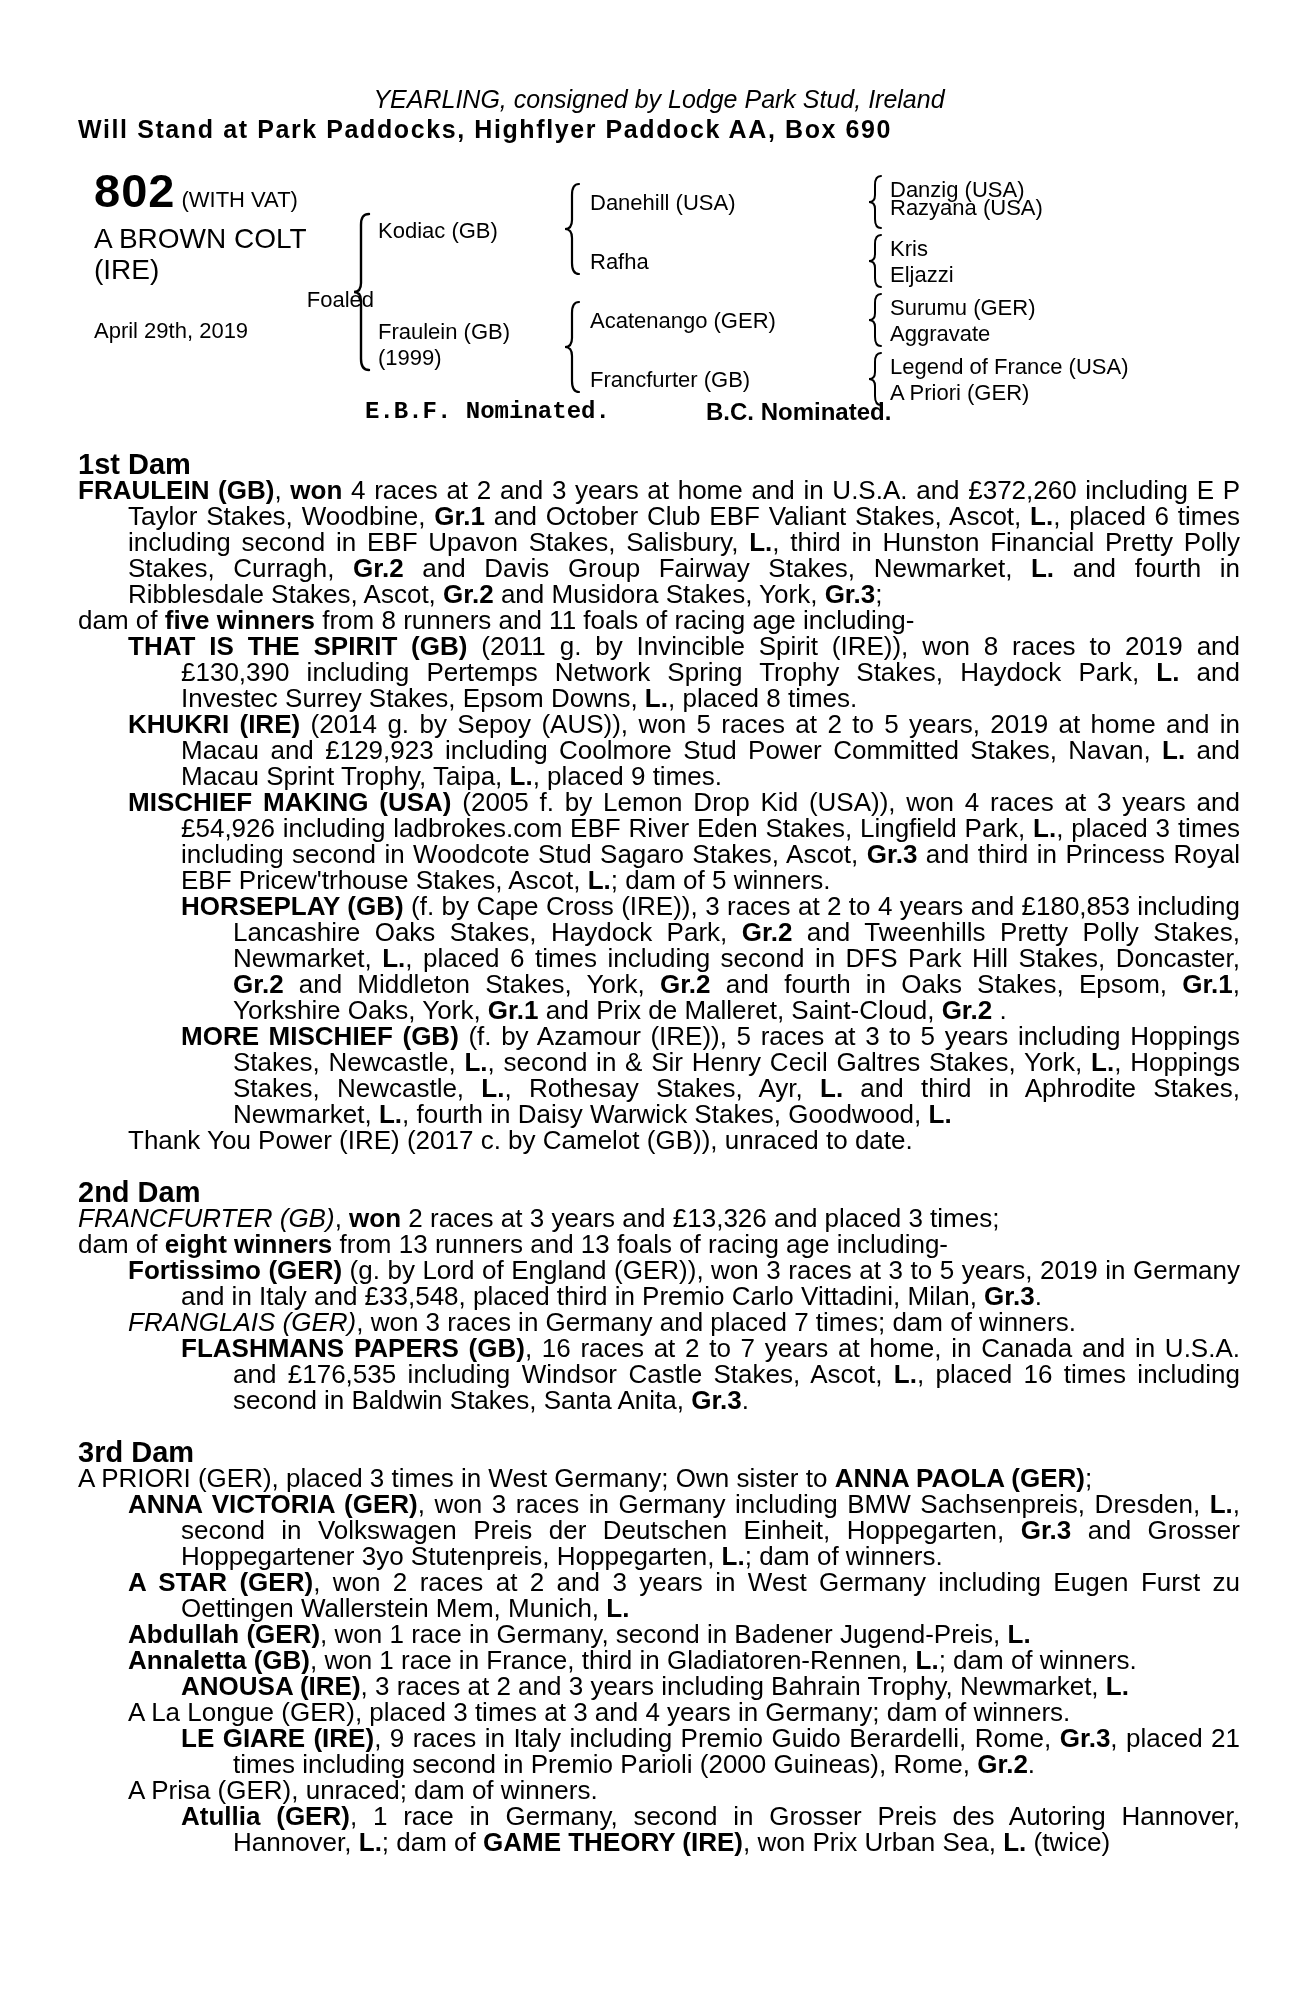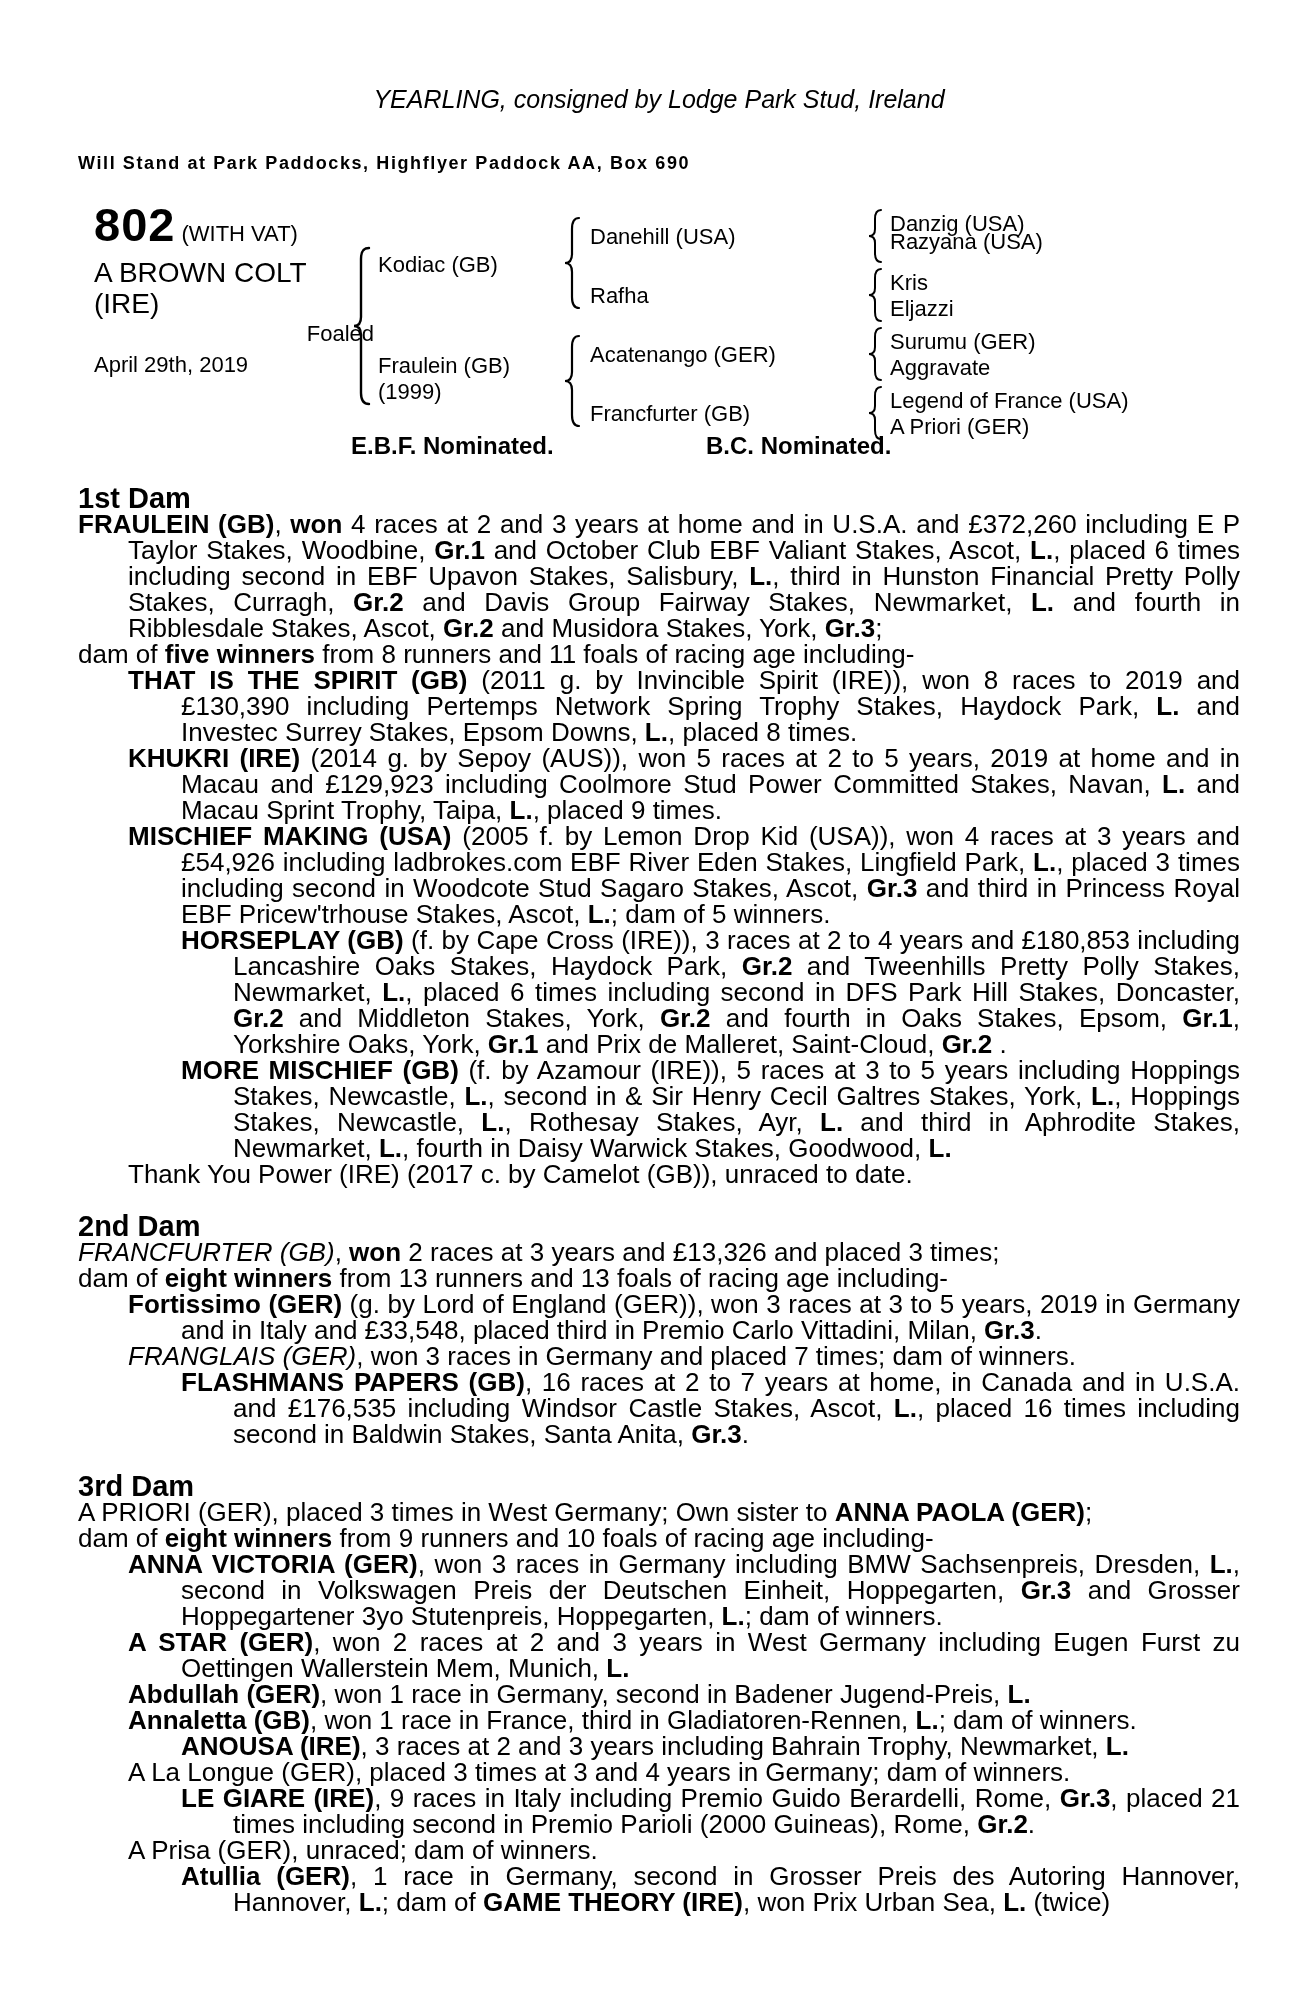--- a/index.html
+++ b/index.html
@@ -17,23 +17,22 @@
     position: relative;
   }
   .title {
     text-align: center;
     font-style: italic;
     font-size: 25px;
     line-height: 30px;
     white-space: nowrap;
   }
   .stand-line {
-    margin-top: 34px;
     font-weight: bold;
-    font-size: 18px;
+    font-size: 25px;
     line-height: 30px;
     letter-spacing: 1.6px;
     white-space: nowrap;
   }
   
   .pedigree { position: relative; height: 262px; margin-top: 22px; font-size: 22px; }
   .pedigree .abs { position: absolute; white-space: nowrap; line-height: 24px; }
   .lot-info { position: absolute; left: 16px; top: 2px; width: 280px; }
   .lot-number-line { line-height: 46px; }
   .lot-number { font-size: 47px; font-weight: bold; letter-spacing: 1px; }
@@ -121,21 +120,21 @@
     </div>
     <div class="abs" style="left:812px; top:12px;">Danzig (USA)</div>
     <div class="abs" style="left:812px; top:30px;">Razyana (USA)</div>
     <div class="abs" style="left:812px; top:71px;">Kris</div>
     <div class="abs" style="left:812px; top:97px;">Eljazzi</div>
     <div class="abs" style="left:812px; top:130px;">Surumu (GER)</div>
     <div class="abs" style="left:812px; top:156px;">Aggravate</div>
     <div class="abs" style="left:812px; top:189px;">Legend of France (USA)</div>
     <div class="abs" style="left:812px; top:215px;">A Priori (GER)</div>
 
-    <div class="nominated" style="left:273px; top:232px;">E.B.F. Nominated.</div>
+    <div class="nominated" style="left:287px; top:232px;font-family:Liberation Mono, monospace;">E.B.F. Nominated.</div>
     <div class="nominated" style="left:628px; top:232px;">B.C. Nominated.</div>
   </div>
 
   <div class="sections">
 
     <div class="sec">
       <div class="sec-head">1st Dam</div>
       <p class="d0"><span class="seg-b">FRAULEIN (GB)</span><span>, </span><span class="seg-b">won</span><span> 4 races at 2 and 3 years at home and in U.S.A. and £372,260 including E P Taylor Stakes, Woodbine, </span><span class="seg-b">Gr.1</span><span> and October Club EBF Valiant Stakes, Ascot, </span><span class="seg-b">L.</span><span>, placed 6 times including second in EBF Upavon Stakes, Salisbury, </span><span class="seg-b">L.</span><span>, third in Hunston Financial Pretty Polly Stakes, Curragh, </span><span class="seg-b">Gr.2</span><span> and Davis Group Fairway Stakes, Newmarket, </span><span class="seg-b">L.</span><span> and fourth in Ribblesdale Stakes, Ascot, </span><span class="seg-b">Gr.2</span><span> and Musidora Stakes, York, </span><span class="seg-b">Gr.3</span><span>;</span></p>
       <p class="d0"><span>dam of </span><span class="seg-b">five winners</span><span> from 8 runners and 11 foals of racing age including-</span></p>
       <p class="l1"><span class="seg-b">THAT IS THE SPIRIT (GB)</span><span> (2011 g. by Invincible Spirit (IRE)), won 8 races to 2019 and £130,390 including Pertemps Network Spring Trophy Stakes, Haydock Park, </span><span class="seg-b">L.</span><span> and Investec Surrey Stakes, Epsom Downs, </span><span class="seg-b">L.</span><span>, placed 8 times.</span></p>
@@ -151,21 +150,20 @@
       <p class="d0"><span class="seg-i">FRANCFURTER (GB)</span><span>, </span><span class="seg-b">won</span><span> 2 races at 3 years and £13,326 and placed 3 times;</span></p>
       <p class="d0"><span>dam of </span><span class="seg-b">eight winners</span><span> from 13 runners and 13 foals of racing age including-</span></p>
       <p class="l1"><span class="seg-b">Fortissimo (GER)</span><span> (g. by Lord of England (GER)), won 3 races at 3 to 5 years, 2019 in Germany and in Italy and £33,548, placed third in Premio Carlo Vittadini, Milan, </span><span class="seg-b">Gr.3</span><span>.</span></p>
       <p class="l1"><span class="seg-i">FRANGLAIS (GER)</span><span>, won 3 races in Germany and placed 7 times; dam of winners.</span></p>
       <p class="l2"><span class="seg-b">FLASHMANS PAPERS (GB)</span><span>, 16 races at 2 to 7 years at home, in Canada and in U.S.A. and £176,535 including Windsor Castle Stakes, Ascot, </span><span class="seg-b">L.</span><span>, placed 16 times including second in Baldwin Stakes, Santa Anita, </span><span class="seg-b">Gr.3</span><span>.</span></p>
     </div>
 
     <div class="sec">
       <div class="sec-head">3rd Dam</div>
       <p class="d0"><span>A PRIORI (GER), placed 3 times in West Germany; Own sister to </span><span class="seg-b">ANNA PAOLA (GER)</span><span>;</span></p>
-      <p class="d0"><span>dam of </span><span class="seg-b">eight winners</span><span> from 9 runners and 10 foals of racing age including-</span></p>
       <p class="l1"><span class="seg-b">ANNA VICTORIA (GER)</span><span>, won 3 races in Germany including BMW Sachsenpreis, Dresden, </span><span class="seg-b">L.</span><span>, second in Volkswagen Preis der Deutschen Einheit, Hoppegarten, </span><span class="seg-b">Gr.3</span><span> and Grosser Hoppegartener 3yo Stutenpreis, Hoppegarten, </span><span class="seg-b">L.</span><span>; dam of winners.</span></p>
       <p class="l1"><span class="seg-b">A STAR (GER)</span><span>, won 2 races at 2 and 3 years in West Germany including Eugen Furst zu Oettingen Wallerstein Mem, Munich, </span><span class="seg-b">L.</span></p>
       <p class="l1"><span class="seg-b">Abdullah (GER)</span><span>, won 1 race in Germany, second in Badener Jugend-Preis, </span><span class="seg-b">L.</span></p>
       <p class="l1"><span class="seg-b">Annaletta (GB)</span><span>, won 1 race in France, third in Gladiatoren-Rennen, </span><span class="seg-b">L.</span><span>; dam of winners.</span></p>
       <p class="l2"><span class="seg-b">ANOUSA (IRE)</span><span>, 3 races at 2 and 3 years including Bahrain Trophy, Newmarket, </span><span class="seg-b">L.</span></p>
       <p class="l1"><span>A La Longue (GER), placed 3 times at 3 and 4 years in Germany; dam of winners.</span></p>
       <p class="l2"><span class="seg-b">LE GIARE (IRE)</span><span>, 9 races in Italy including Premio Guido Berardelli, Rome, </span><span class="seg-b">Gr.3</span><span>, placed 21 times including second in Premio Parioli (2000 Guineas), Rome, </span><span class="seg-b">Gr.2</span><span>.</span></p>
       <p class="l1"><span>A Prisa (GER), unraced; dam of winners.</span></p>
       <p class="l2"><span class="seg-b">Atullia (GER)</span><span>, 1 race in Germany, second in Grosser Preis des Autoring Hannover, Hannover, </span><span class="seg-b">L.</span><span>; dam of </span><span class="seg-b">GAME THEORY (IRE)</span><span>, won Prix Urban Sea, </span><span class="seg-b">L.</span><span> (twice)</span></p>
     </div>

